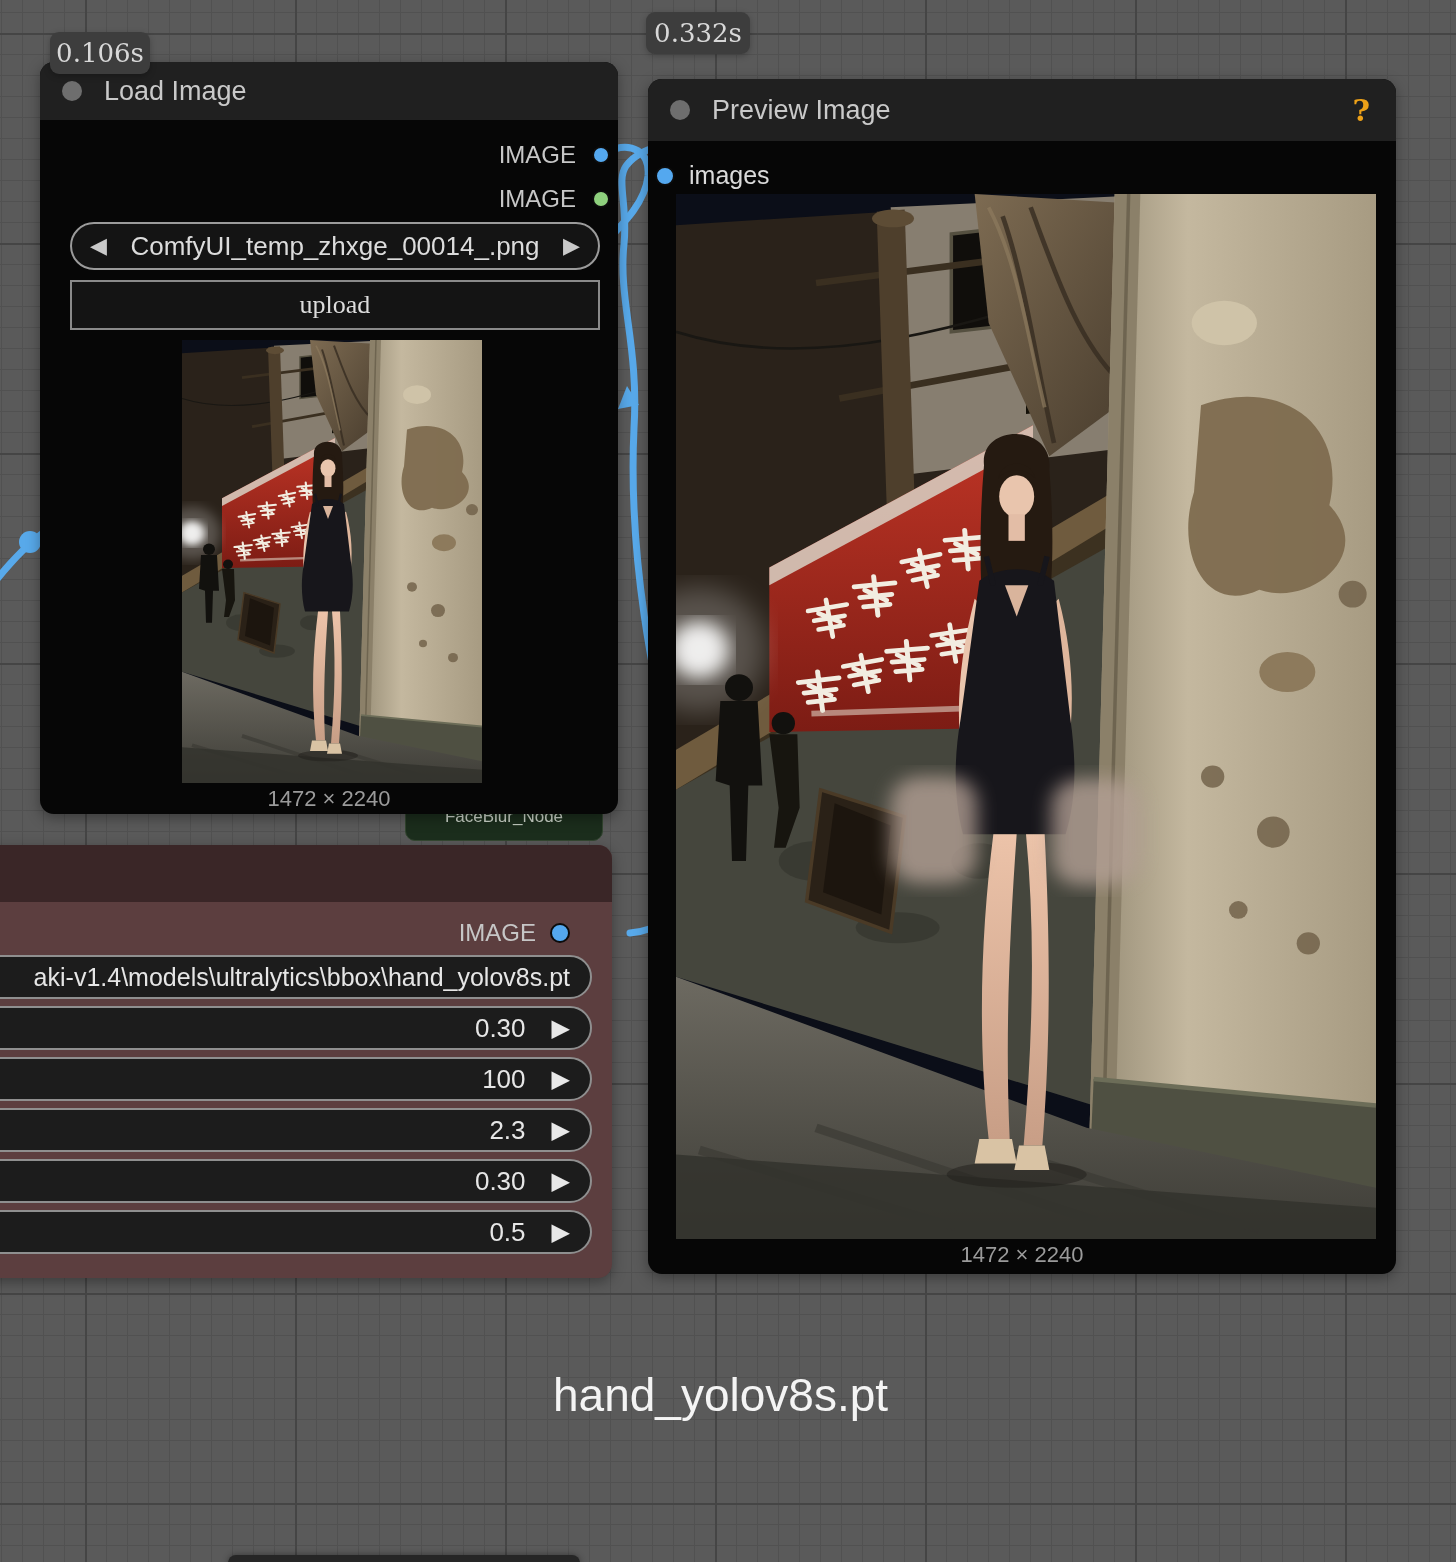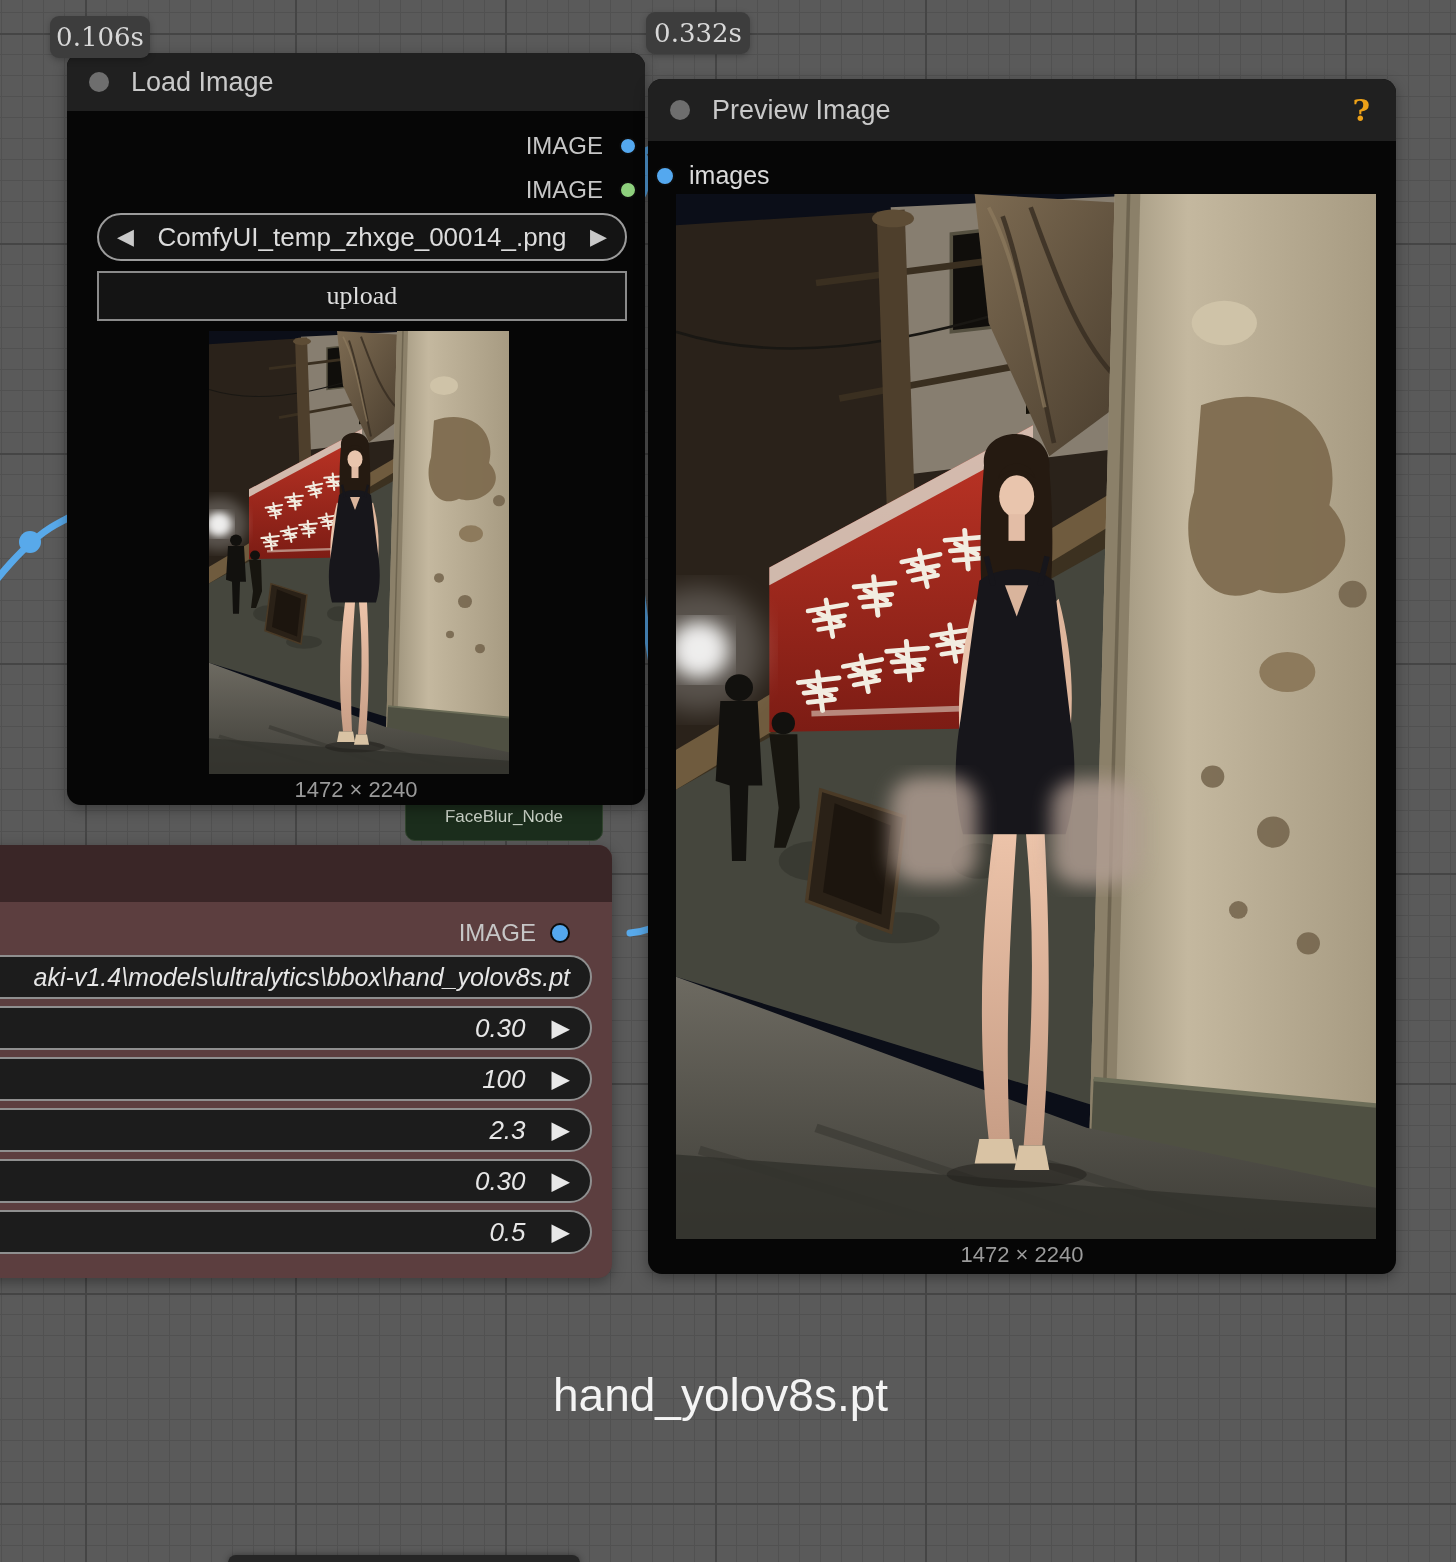--- a/index.html
+++ b/index.html
@@ -35,21 +35,21 @@
     display:flex;align-items:center;color:#dcdcdc;font-size:26px;box-sizing:border-box;}
   .combo .arrow{color:#c9c9c9;font-size:22px;flex:0 0 auto;}
   .combo .val{flex:1;text-align:center;white-space:nowrap;overflow:hidden;}
   .btnw{position:absolute;background:#141414;border:2px solid #8a8a8a;display:flex;
     align-items:center;justify-content:center;color:#dcdcdc;font-size:26px;box-sizing:border-box;font-family:Liberation Serif, serif;}
   .dims{position:absolute;width:100%;text-align:center;color:#9a9a9a;font-size:22px;}
   
   .pill{position:absolute;background:#1c1c1c;border:2px solid #8f8f8f;border-radius:23px;
     display:flex;align-items:center;justify-content:flex-end;color:#e6e6e6;font-size:26px;
     box-sizing:border-box;overflow:hidden;white-space:nowrap;}
-  .pill .num{margin-right:26px;font-style:italic;}
+  .pill .num{margin-right:26px;}
   .pill .warrow{color:#e8e8e8;font-size:24px;margin-right:20px;flex:0 0 auto;}
   .badge-green{position:absolute;background:#1b2d1c;border:1px solid #32452f;border-radius:10px;
     color:#ccd4c9;font-size:17px;display:flex;align-items:center;justify-content:center;}
   .float-text{position:absolute;color:#f4f4f4;font-size:46px;white-space:nowrap;}
   .img-frame{position:absolute;overflow:hidden;background:#000;}
   svg{display:block;}
 </style>
 </head>
 <body>
 
@@ -217,21 +217,21 @@
     <path d="M630,933 C690,928 698,866 680,790 C652,680 628,556 634,428 C639,346 618,300 624,244 C628,206 616,180 626,166 C634,155 650,147 662,147"></path>
   </g>
   <circle cx="30" cy="542" r="11" fill="#58a9ea"></circle>
   <polygon points="627,386 618,409 639,405" fill="#58a9ea"></polygon>
 </svg>
 
 <div class="badge-green" style="left:405px;top:793px;width:196px;height:46px;">
   <span>FaceBlur_Node</span>
 </div>
 
-<div class="node node-dark" style="left:40px;top:53px;width:578px;height:752px;margin-left:27px;">
+<div class="node node-dark" style="left:40px;top:62px;width:578px;height:752px;">
   <div class="titlebar" style="height:58px;">
     <span class="title-dot"></span>
     <span class="title-text">Load Image</span>
   </div>
   <div class="abs" style="right:4px;top:79px;display:flex;align-items:center;">
     <span class="slot-label" style="margin-right:16px;">IMAGE</span>
     <span class="slot-dot" style="background:#54a8ef;margin-right:4px;"></span>
   </div>
   <div class="abs" style="right:4px;top:123px;display:flex;align-items:center;">
     <span class="slot-label" style="margin-right:16px;">IMAGE</span>
@@ -245,21 +245,21 @@
   <div class="btnw" style="left:30px;top:218px;width:530px;height:50px;">
     <span>upload</span>
   </div>
   <div class="img-frame" style="left:142px;top:278px;width:300px;height:443px;">
     <svg width="300" height="443" viewBox="0 0 300 470" preserveAspectRatio="none">
       <use href="#scene"></use>
     </svg>
   </div>
   <div class="dims" style="top:724px;">1472 × 2240</div>
 </div>
-<div class="timing" style="left:50px;top:16px;width:100px;height:42px;">
+<div class="timing" style="left:50px;top:32px;width:100px;height:42px;">
   <span>0.106s</span>
 </div>
 
 <div class="node node-dark" style="left:648px;top:55px;width:748px;height:1195px;margin-top:24px;">
   <div class="titlebar" style="height:62px;">
     <span class="title-dot"></span>
     <span class="title-text">Preview Image</span>
     <span class="help-q">?</span>
   </div>
   <div class="abs" style="left:7px;top:82px;display:flex;align-items:center;">

